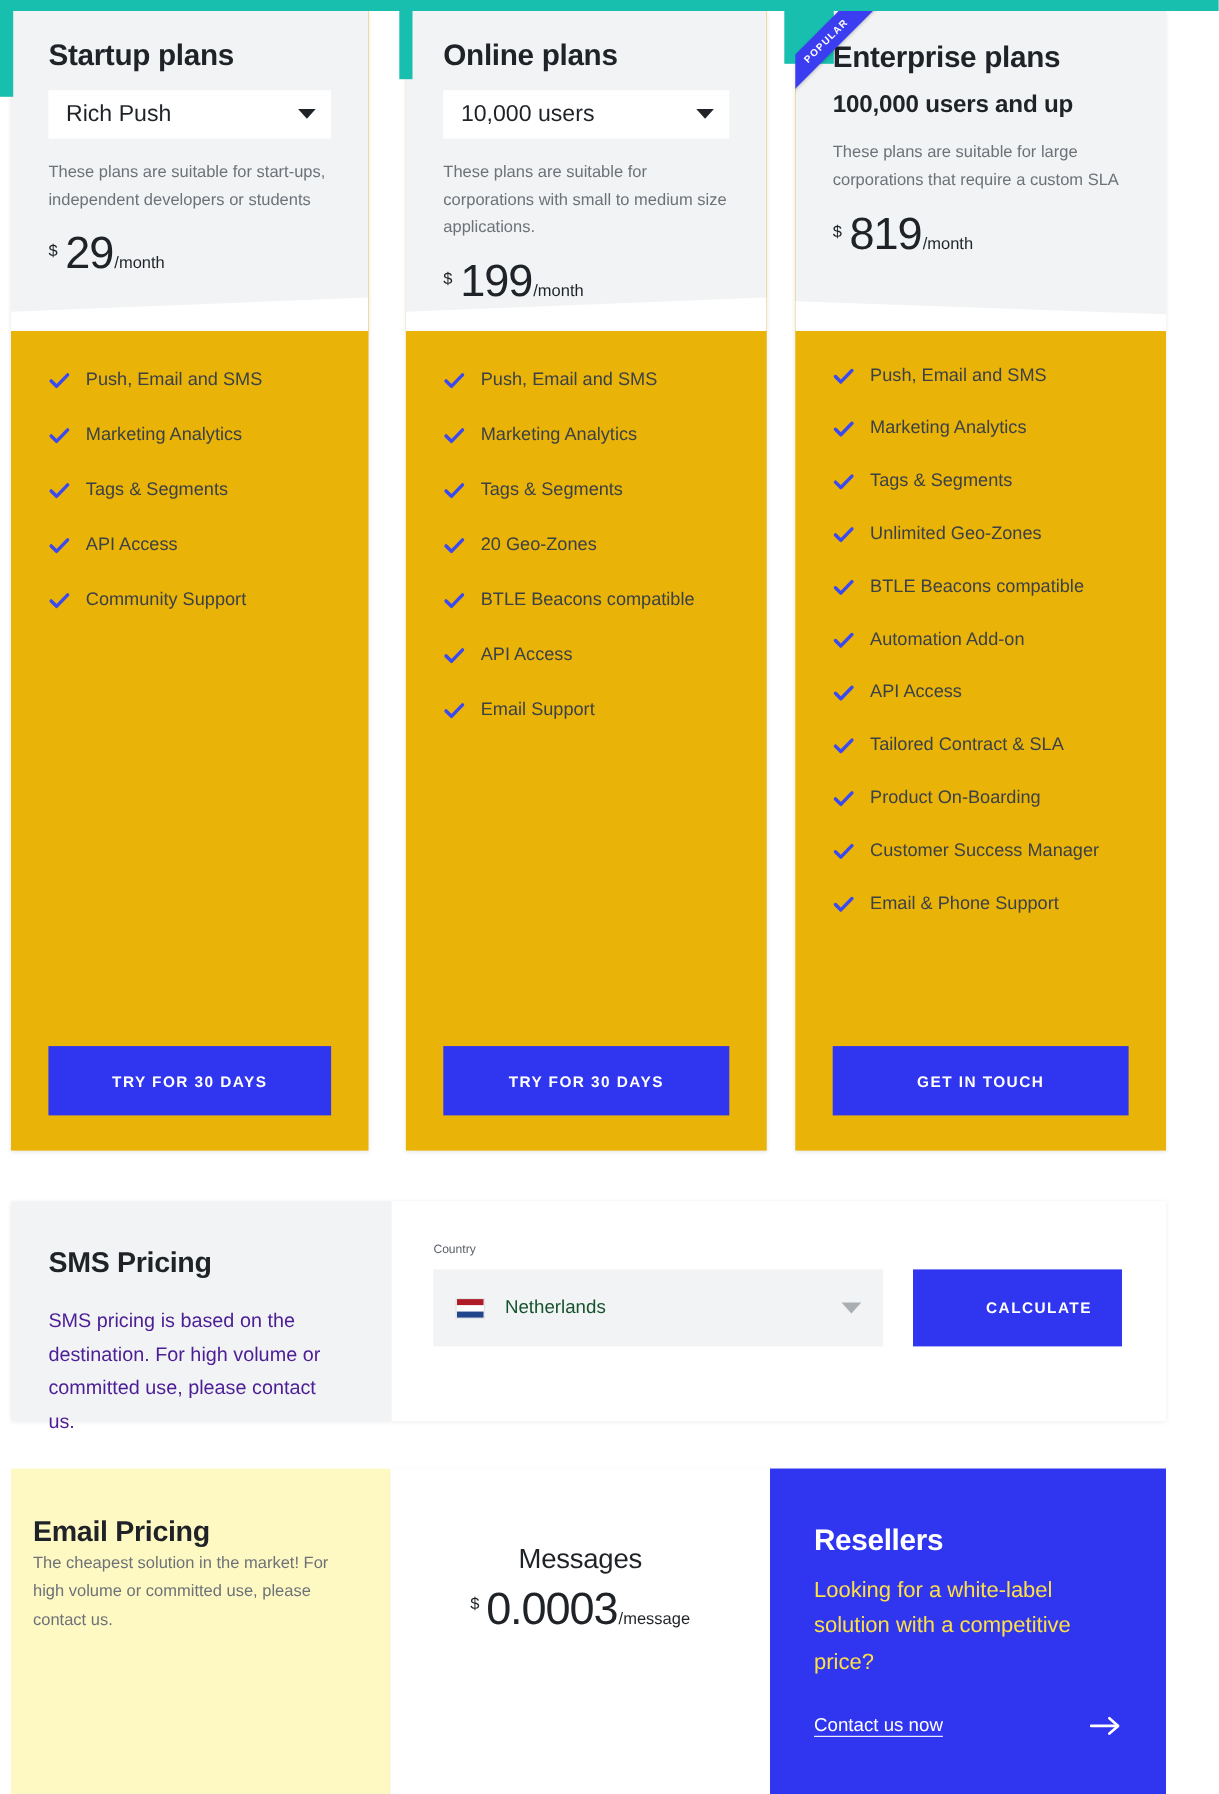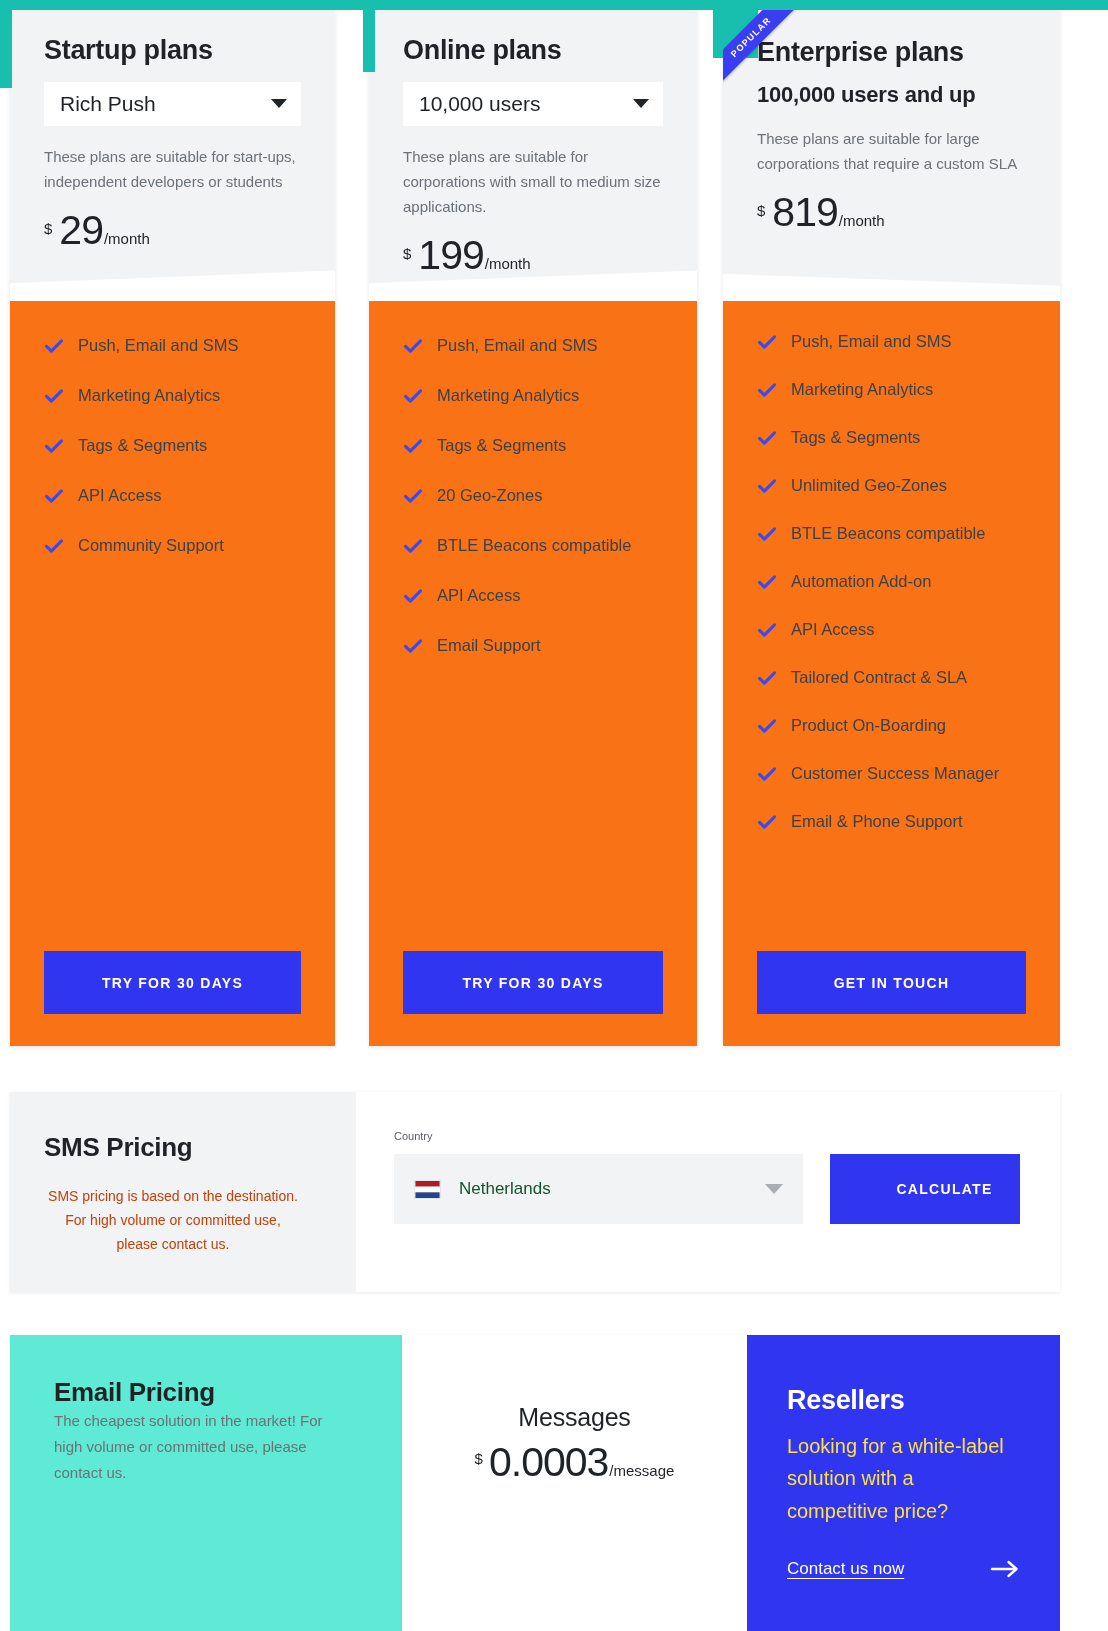--- a/index.html
+++ b/index.html
@@ -52,21 +52,21 @@
   
   .plans-row {
     position: absolute;
     left: 0; top: 0;
     width: 1108px; height: 1048px;
   }
 
   .plan-card {
     position: absolute;
     top: 10px;
-    background: #f97316;
+    background: #eab308;
     box-shadow: 0 1px 4px rgba(0,0,0,0.10);
     overflow: hidden;
   }
   .plan-card.startup    { left: 10px;  width: 325px; height: 1036px; }
   .plan-card.online     { left: 369px; width: 328px; height: 1036px; }
   .plan-card.enterprise { left: 723px; width: 337px; height: 1036px; }
 
   .card-head {
     position: relative;
     background: #f1f3f4;
@@ -244,25 +244,24 @@
     padding: 40px 34px 0 34px;
   }
   .sms-title {
     font-size: 26px;
     font-weight: bold;
     color: #1f2327;
     letter-spacing: -0.3px;
   }
   .sms-note {
     margin-top: 22px;
-    font-size: 14px;
+    font-size: 18px;
     line-height: 1.7;
-    color: #c2410c;
+    color: #4c1d95;
     max-width: 258px;
-    text-align: center;
   }
   .sms-right {
     flex: 1;
     padding: 38px 40px 0 38px;
     position: relative;
   }
   .field-label {
     font-size: 11px;
     color: #5c6369;
     margin-bottom: 12px;
@@ -315,23 +314,23 @@
   }
 
   
   .email-section {
     position: absolute;
     left: 10px; top: 1335px;
     width: 1050px; height: 296px;
     display: flex;
   }
   .email-left {
-    width: 392px;
-    background: #5eead4;
-    padding: 42px 34px 0 44px;
+    width: 345px;
+    background: #fef9c3;
+    padding: 42px 34px 0 20px;
   }
   .email-title {
     font-size: 26px;
     font-weight: bold;
     color: #1f2327;
     letter-spacing: -0.3px;
   }
   .email-note {
     font-size: 15px;
     line-height: 1.72;

